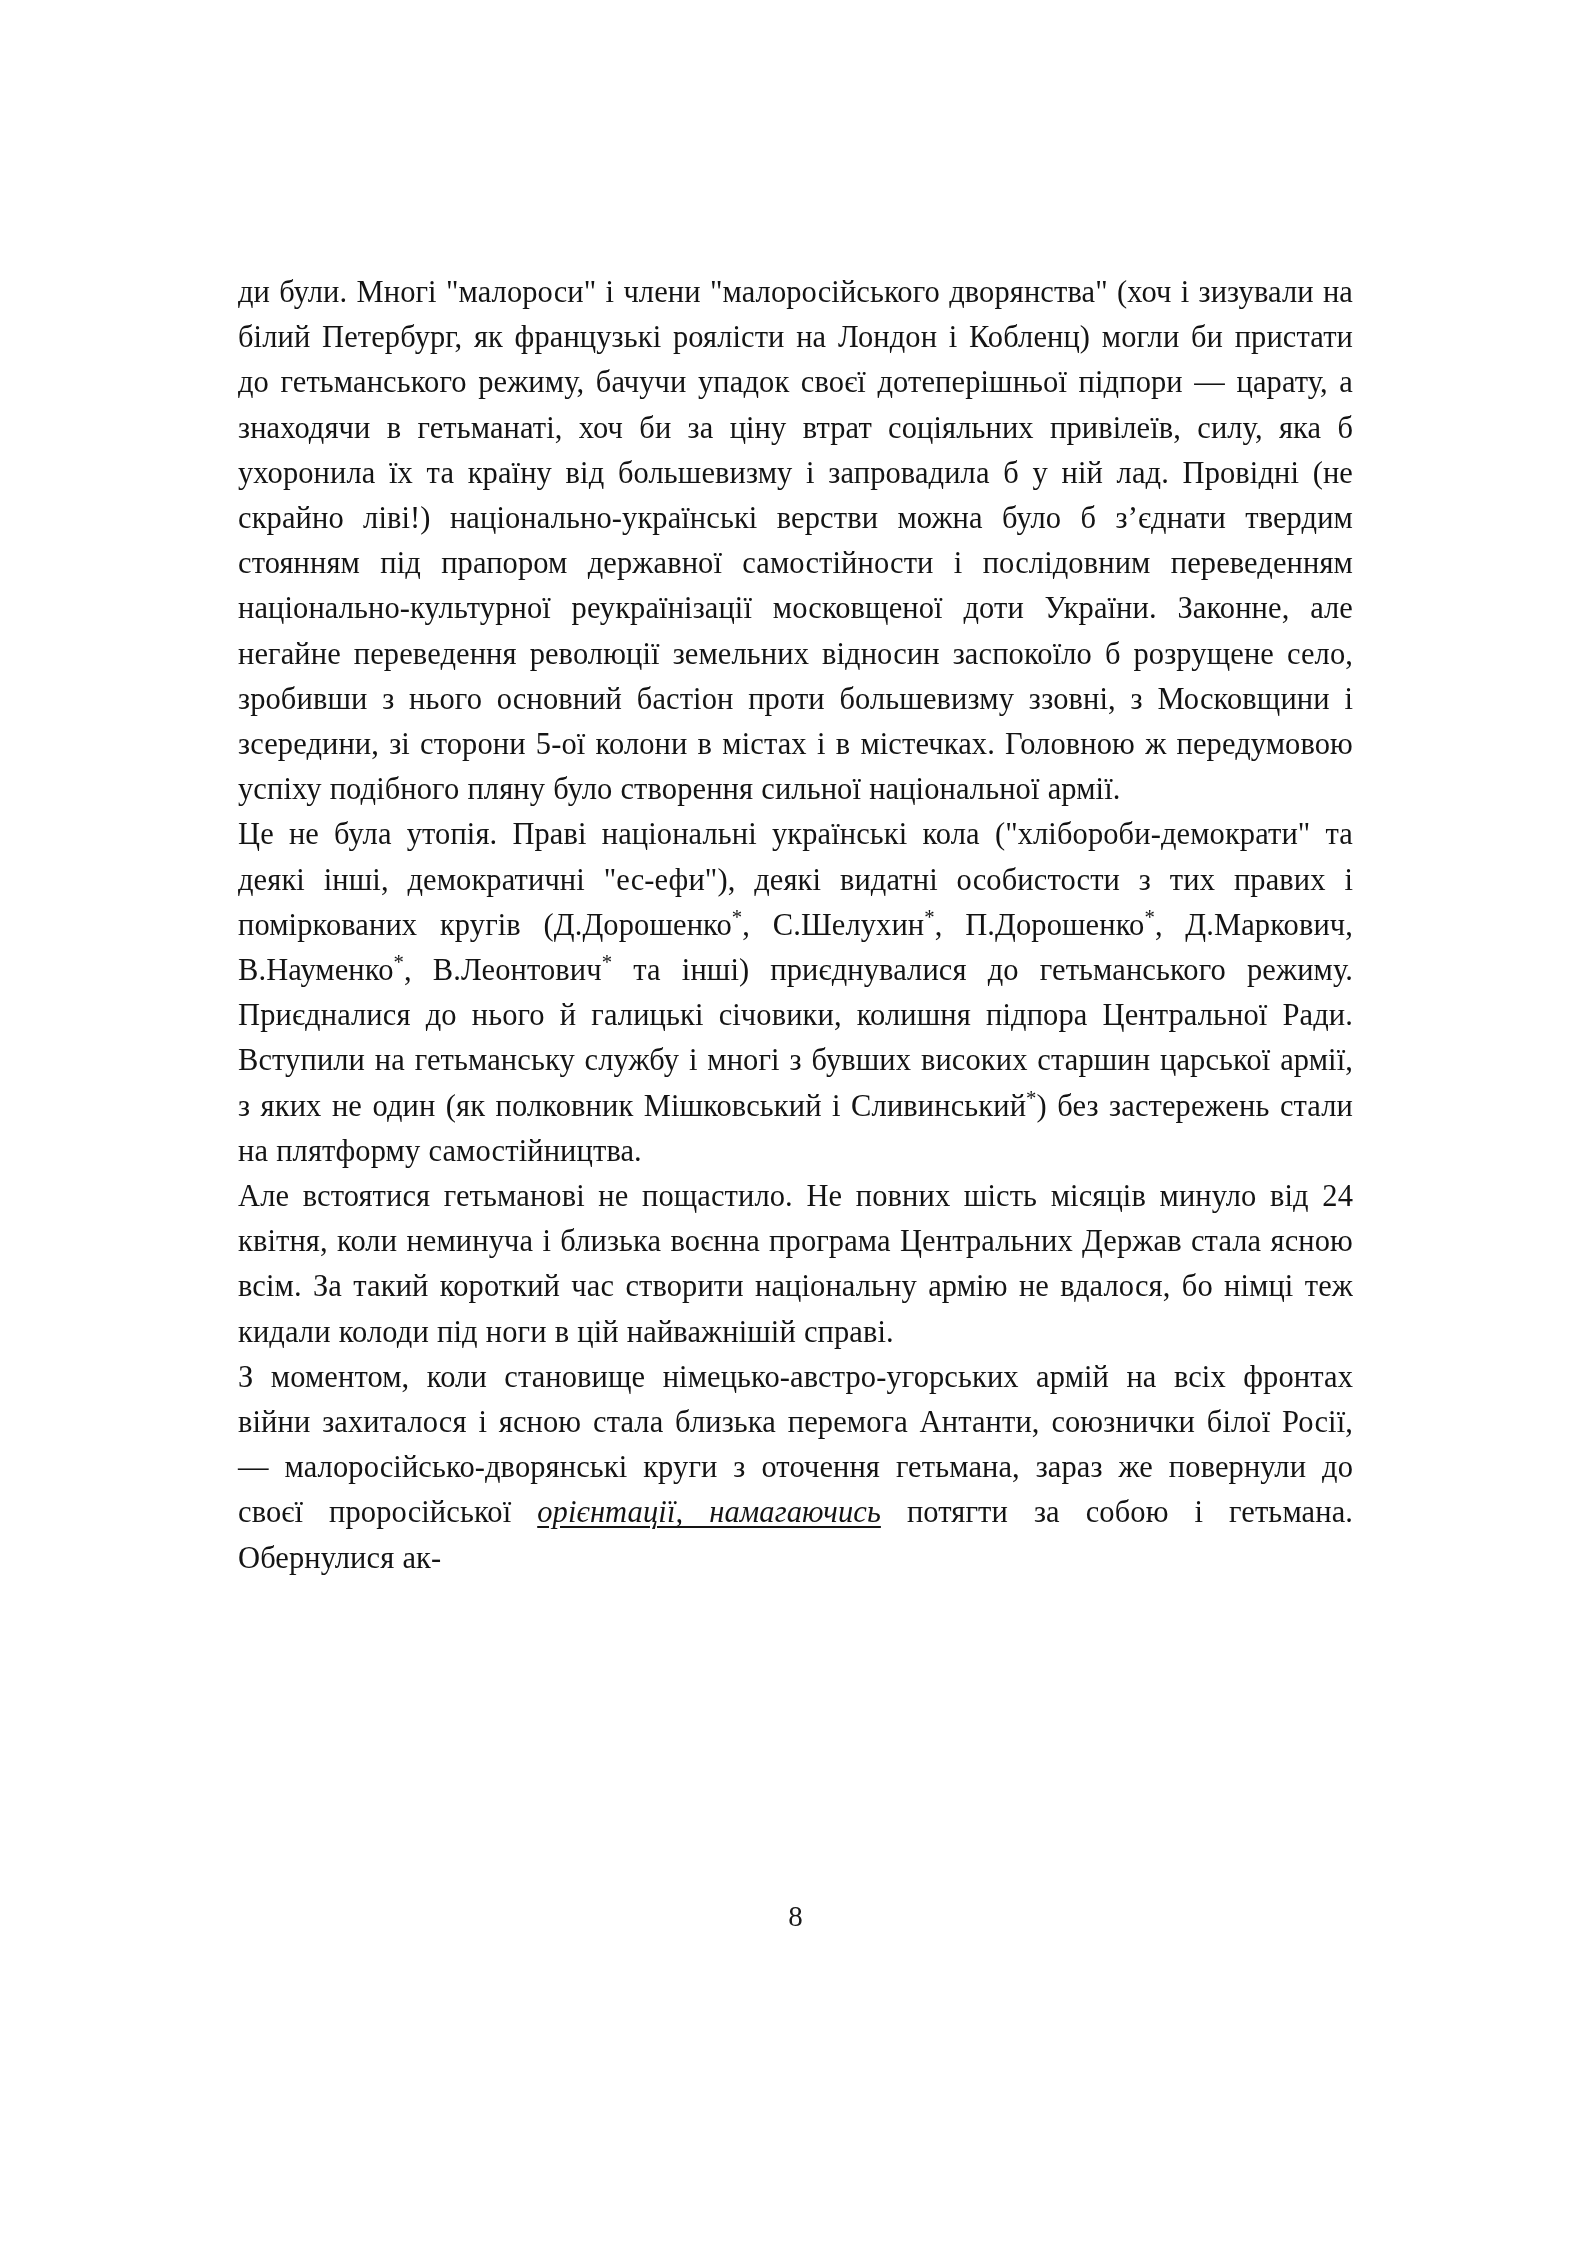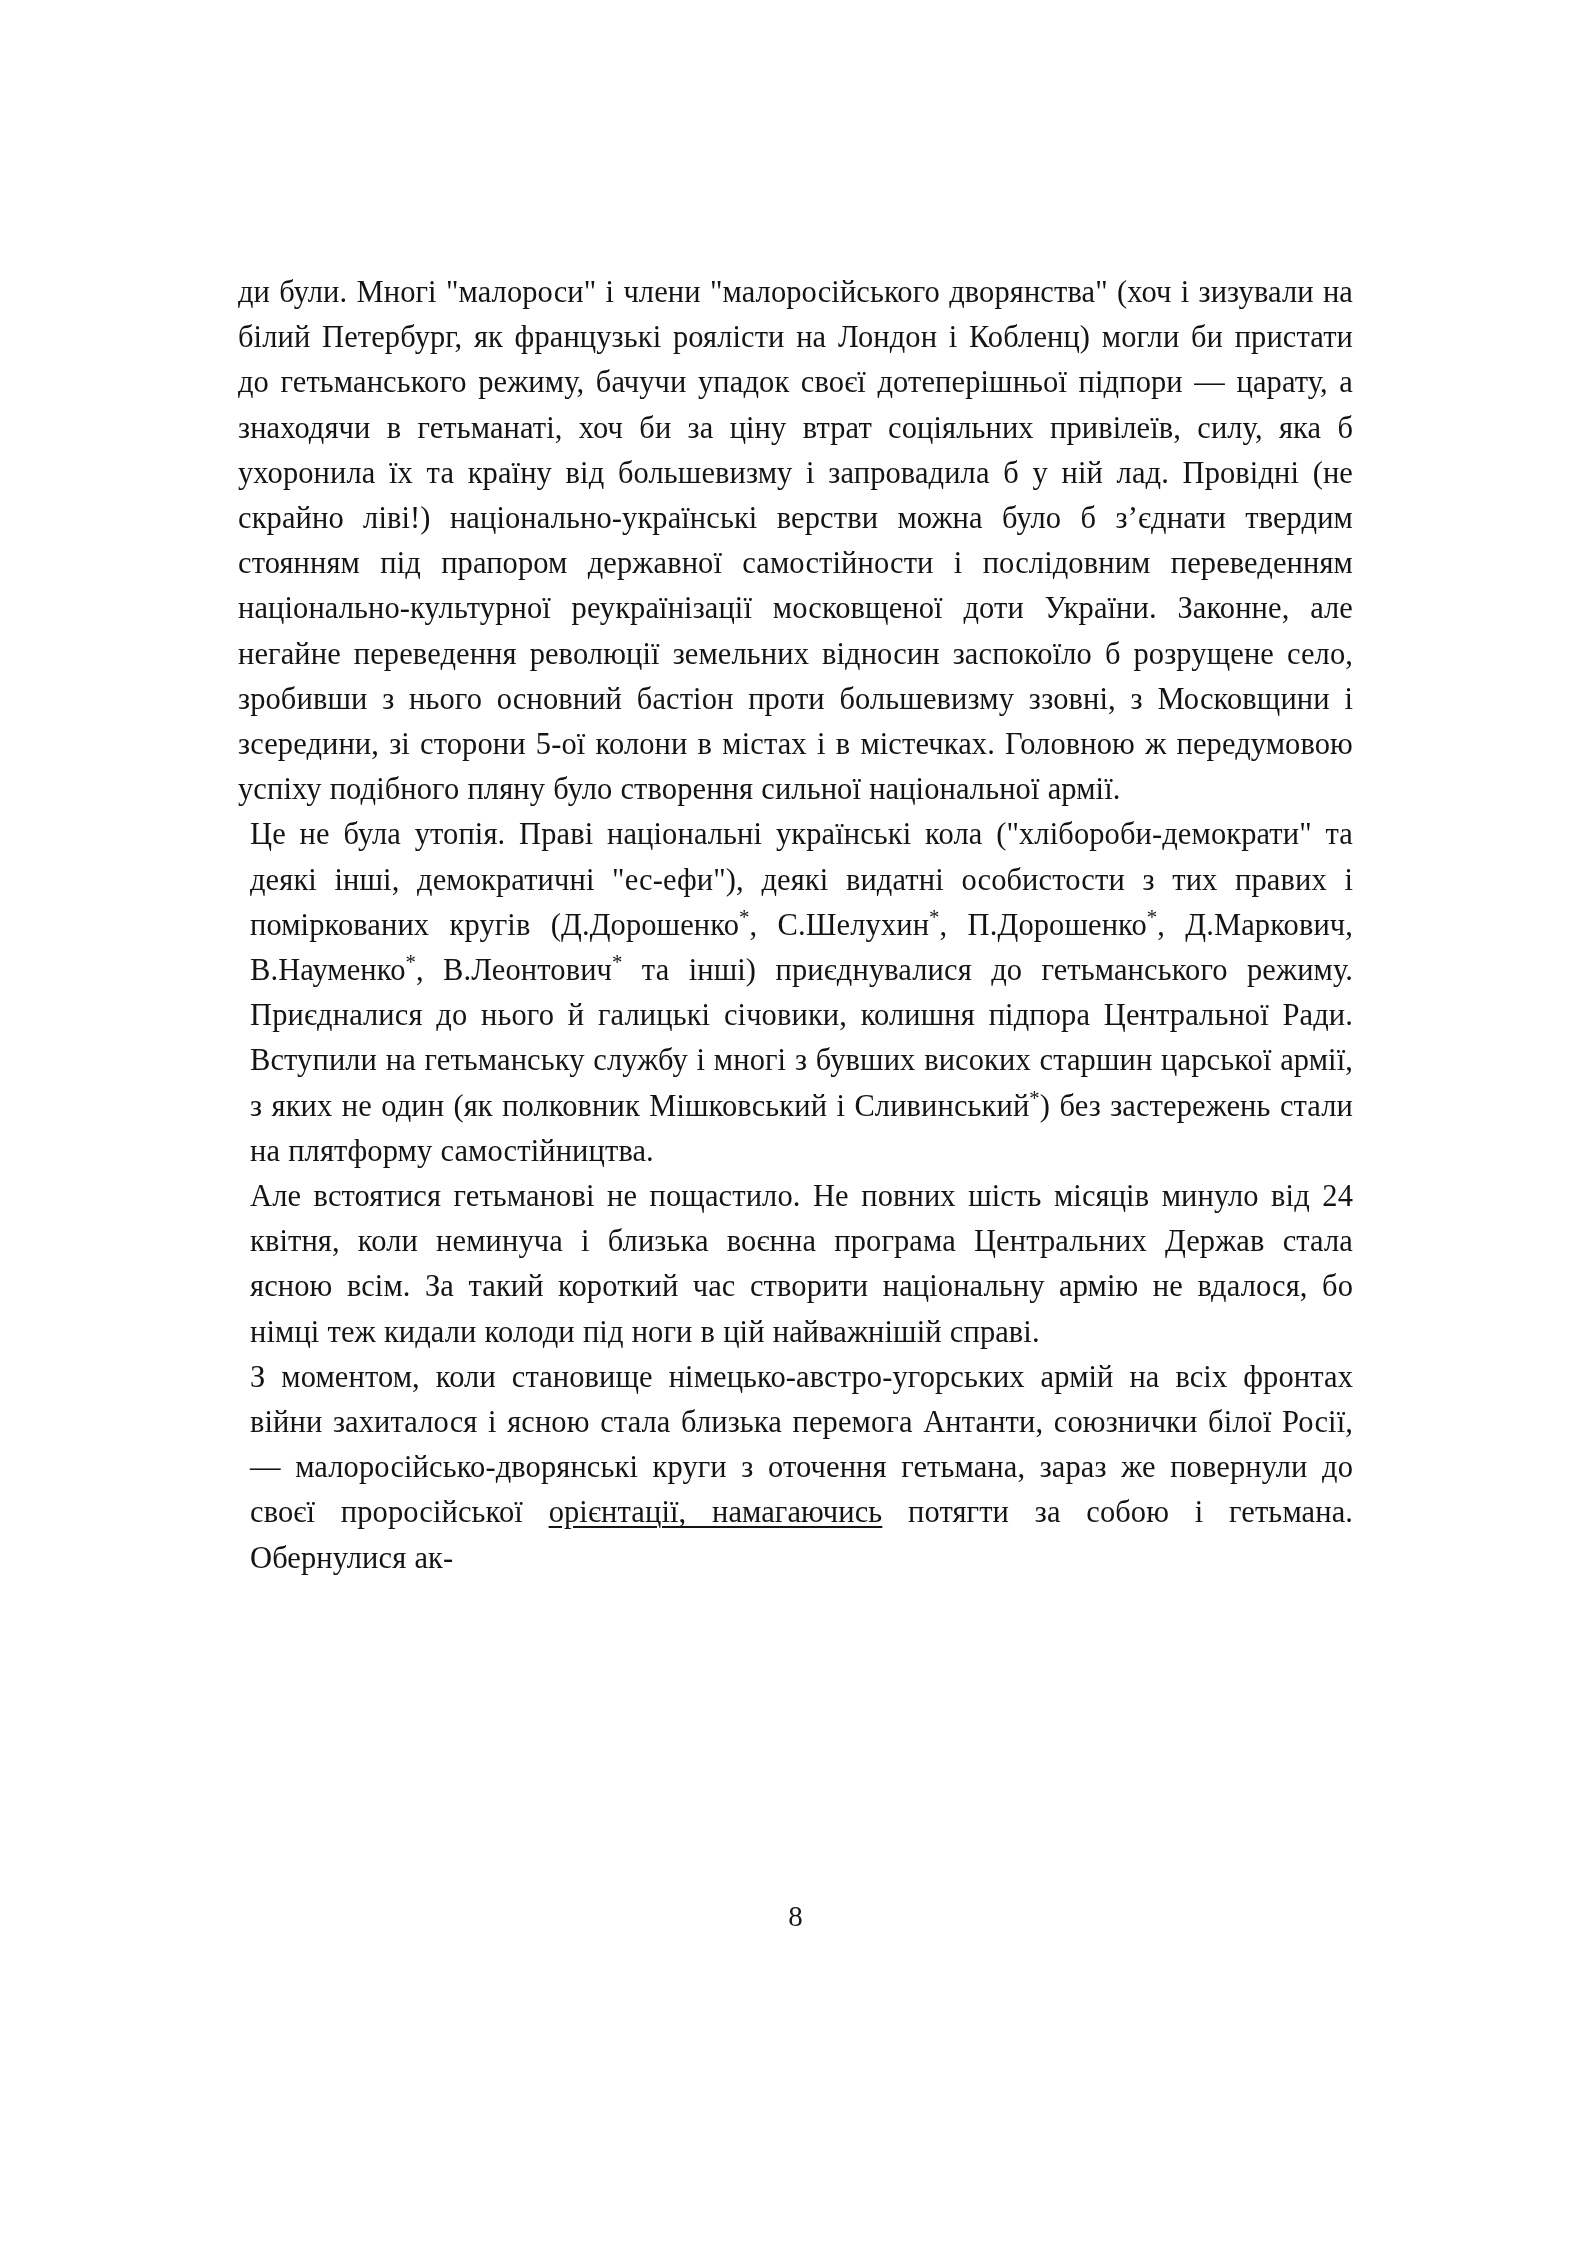--- a/index.html
+++ b/index.html
@@ -43,33 +43,33 @@
     word-spacing: 0.4px;
     color: #141414;
   }
 
   .para + .para {
     text-indent: 0;
   }
 
   .first-indent {
     text-indent: 58px;
-    margin-left: 12px;
   }
 
   sup.footnote-mark {
     font-size: 0.68em;
     vertical-align: super;
     line-height: 0;
   }
 
   .underline-phrase {
     text-decoration: underline;
     text-decoration-thickness: 2px;
     text-underline-offset: 4px;
+    font-style: italic;
   }
 
   .page-number {
     position: absolute;
     left: 0;
     top: 1900px;
     width: 1591px;
     text-align: center;
     font-size: 29px;
     color: #1a1a1a;

